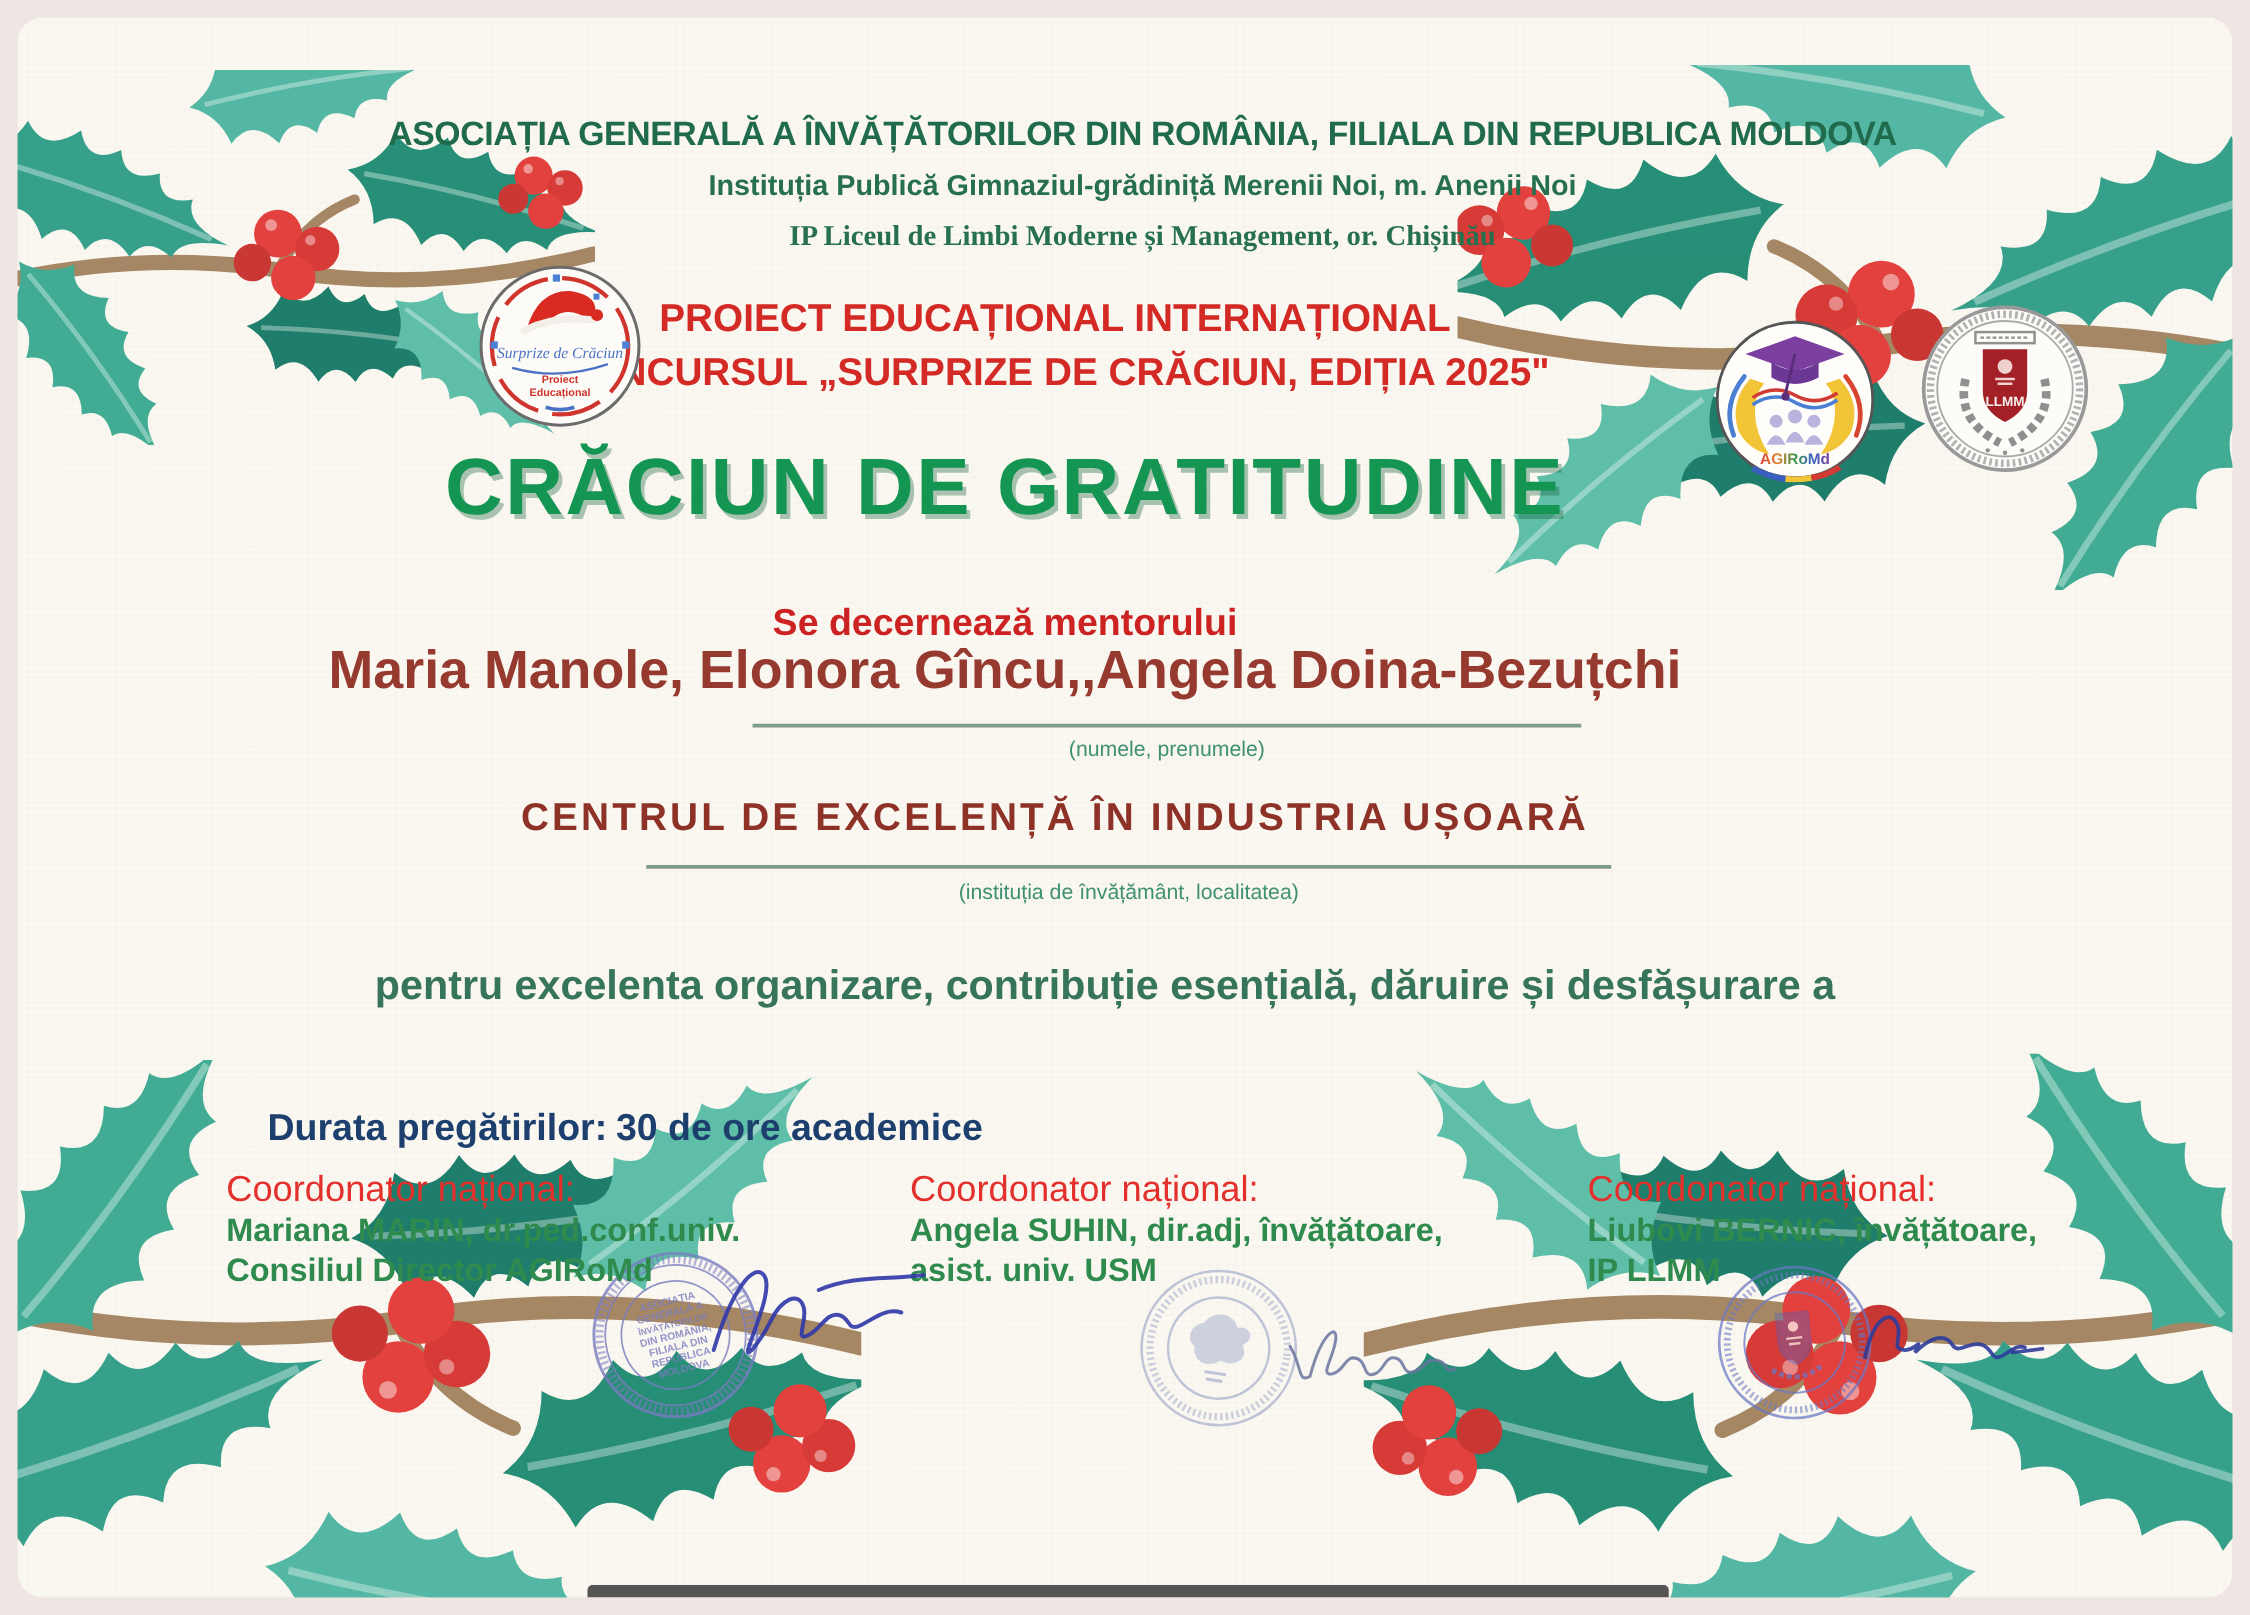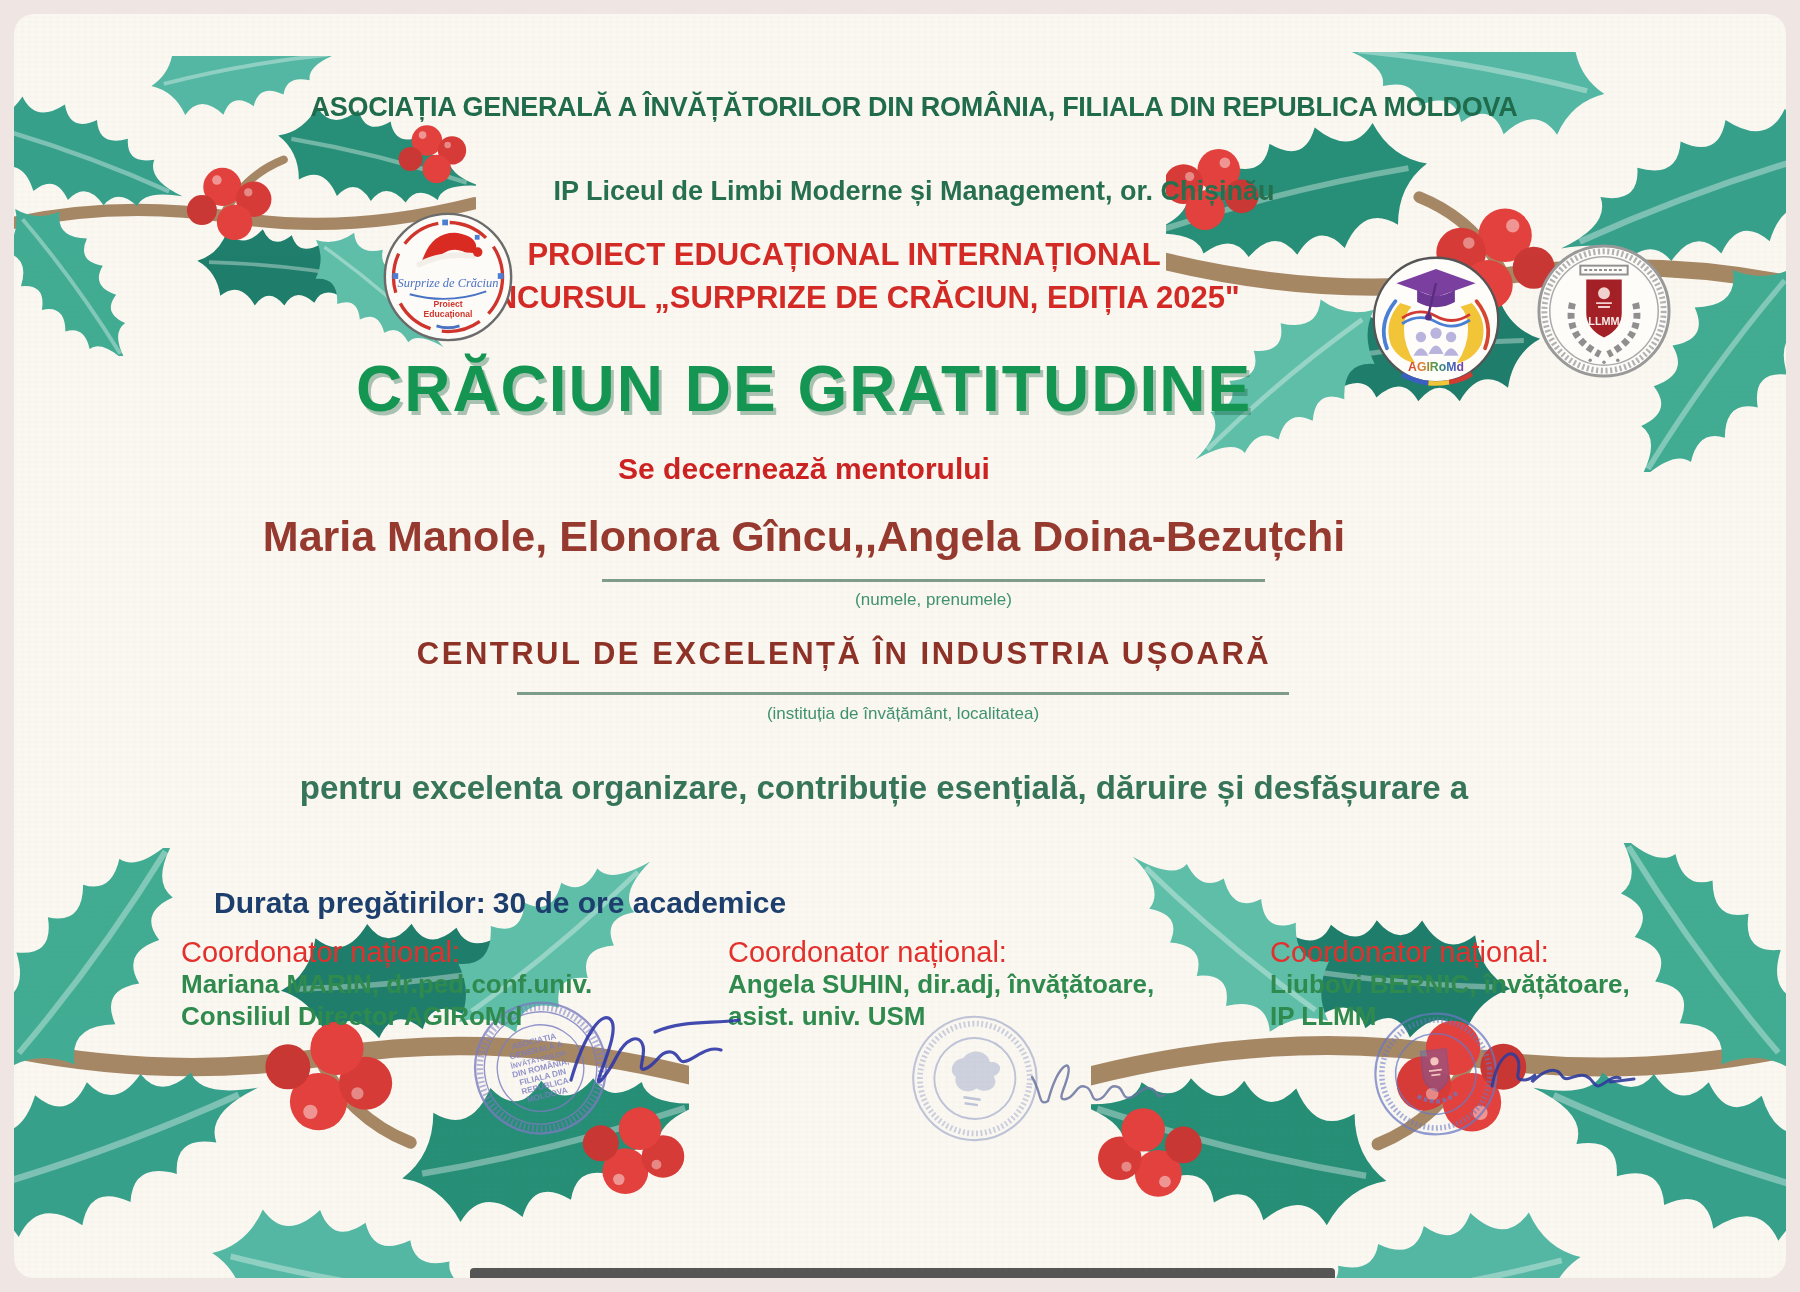--- a/index.html
+++ b/index.html
@@ -8,26 +8,26 @@
   .card{position:absolute;left:14px;top:14px;right:14px;bottom:14px;background:#fbf8f2;
         border-radius:20px;overflow:hidden;
         background-image:repeating-linear-gradient(0deg,rgba(120,100,80,.016) 0 2px,transparent 2px 5px),
                          repeating-linear-gradient(90deg,rgba(120,100,80,.013) 0 3px,transparent 3px 7px);padding-left:44px;}
   .abs{position:absolute;}
   .ctr{left:0;width:1660px;text-align:center;}
   .ctr2{left:0;width:1580px;text-align:center;}
   .z2{z-index:4;}
   .hdr1{top:78px;font-size:27px;font-weight:bold;color:#1f6b4c;letter-spacing:-.3px;}
   .hdr2{top:121px;font-size:23px;font-weight:bold;color:#27704f;}
-  .hdr3{top:162px;font-size:27px;font-weight:bold;color:#27704f;}
+  .hdr3{top:162px;font-size:23px;font-weight:bold;color:#27704f;font-family:Liberation Serif, serif;}
   .red1{top:223px;font-size:31px;font-weight:bold;color:#d32a26;}
   .red2{top:266px;font-size:31px;font-weight:bold;color:#d32a26;}
   .title{top:338px;font-size:64px;font-weight:800;color:#149552;letter-spacing:2px;
          text-shadow:3px 4px 0 rgba(16,94,56,.35);}
-  .subtitle{top:438px;font-size:30px;font-weight:bold;color:#cc2322;}
+  .subtitle{top:468px;font-size:30px;font-weight:bold;color:#cc2322;}
   .name{top:498px;font-size:43px;font-weight:600;color:#963a30;}
   .rule{height:3px;background:#7d9c8a;}
   .cap{font-size:17px;font-weight:500;color:#3f9170;text-align:center;}
   .inst{top:622px;font-size:31px;font-weight:bold;color:#8e3228;letter-spacing:2.5px;}
   .para{font-size:33px;font-weight:bold;color:#37755a;line-height:1.0;}
   .para .redpart{color:#d32a26;}
   .durata{top:872px;left:200px;font-size:30px;font-weight:bold;color:#1d3f6e;}
   .durata .dval{margin-left:7px;}
   .coord-label{font-size:29px;font-weight:normal;color:#e3302c;line-height:1.15;}
   .coord-line{font-size:26px;font-weight:bold;color:#2f8a4e;line-height:1.22;}
@@ -79,20 +79,21 @@
       <use href="#hollyCluster"></use>
       </svg>
     <svg class="holly" style="left:-25px;bottom:-20px;transform:scaleY(-1)" width="700" height="450" viewBox="0 0 320 220">
       <use href="#hollyCluster"></use>
       </svg>
     <svg class="holly" style="right:-25px;bottom:-25px;transform:scale(-1,-1)" width="720" height="460" viewBox="0 0 320 220">
       <use href="#hollyCluster"></use>
       </svg>
 
     <div class="abs ctr hdr1 z2" style="left:70px;">ASOCIAȚIA GENERALĂ A ÎNVĂȚĂTORILOR DIN ROMÂNIA, FILIALA DIN REPUBLICA MOLDOVA</div>
+    <div class="abs ctr hdr2 z2" style="left:70px;">Instituția Publică Gimnaziul-grădiniță Merenii Noi, m. Anenii Noi</div>
     <div class="abs ctr hdr3 z2" style="left:70px;">IP Liceul de Limbi Moderne și Management, or. Chișinău</div>
 
     <div class="abs ctr red1 z2">PROIECT EDUCAȚIONAL INTERNAȚIONAL</div>
     <div class="abs ctr red2 z2">CONCURSUL „SURPRIZE DE CRĂCIUN, EDIȚIA 2025"</div>
 
     <div class="abs z2" style="left:367px;top:196px">
       <svg width="134" height="134" viewBox="0 0 140 140">
         <circle cx="70" cy="70" r="66" fill="#fdfbf7" stroke="#6b6b6b" stroke-width="2.5"></circle>
         <circle cx="70" cy="70" r="57" fill="none" stroke="#cf352d" stroke-width="3.5" stroke-dasharray="42 12"></circle>
         <rect x="12" y="66" width="6" height="6" fill="#4a7fd4"></rect>

